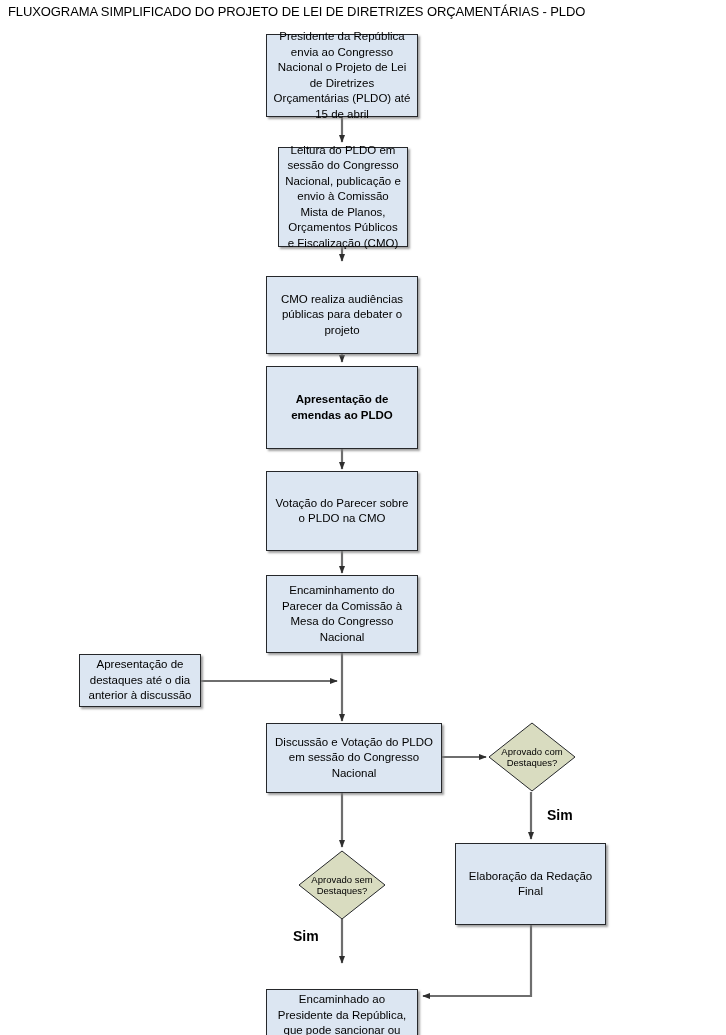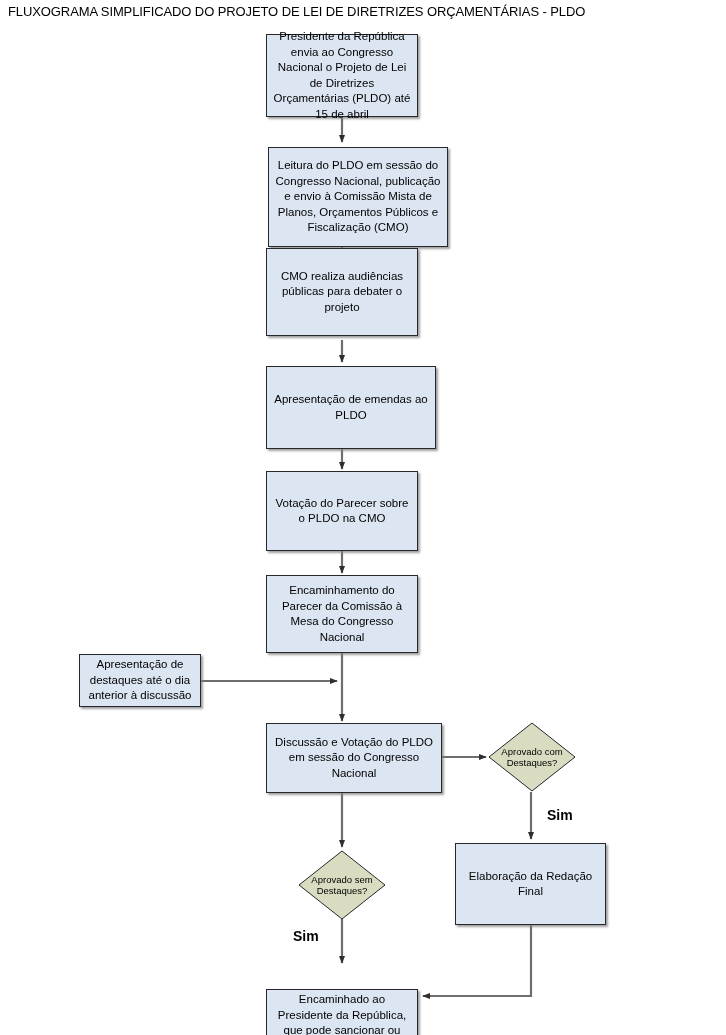--- a/index.html
+++ b/index.html
@@ -117,29 +117,29 @@
       <line x1="342" y1="919" x2="342" y2="963" marker-end="url(#arrow)"></line>
 
       <path d="M531,925 L531,996 L423,996" marker-end="url(#arrow)"></path>
     </g>
   </svg>
 
   <div class="node process" style="left:266px; top:34px; width:152px; height:83px;">
     <span class="txt">Presidente da República envia ao Congresso Nacional o Projeto de Lei de Diretrizes Orçamentárias (PLDO) até 15 de abril</span>
   </div>
 
-  <div class="node process" style="left:268px; top:147px; width:180px; height:100px;">
+  <div class="node process" style="left:278px; top:147px; width:130px; height:100px;">
     <span class="txt">Leitura do PLDO em sessão do Congresso Nacional, publicação e envio à Comissão Mista de Planos, Orçamentos Públicos e Fiscalização (CMO)</span>
   </div>
 
-  <div class="node process" style="left:266px; top:248px; width:152px; height:88px;">
+  <div class="node process" style="left:266px; top:276px; width:152px; height:78px;">
     <span class="txt">CMO realiza audiências públicas para debater o projeto</span>
   </div>
 
-  <div class="node process" style="left:266px; top:366px; width:170px; height:83px;">
+  <div class="node process" style="left:266px; top:366px; width:152px; height:83px;font-weight:bold;">
     <span class="txt">Apresentação de emendas ao PLDO</span>
   </div>
 
   <div class="node process" style="left:266px; top:471px; width:152px; height:80px;">
     <span class="txt">Votação do Parecer sobre o PLDO na CMO</span>
   </div>
 
   <div class="node process" style="left:266px; top:575px; width:152px; height:78px;">
     <span class="txt">Encaminhamento do Parecer da Comissão à Mesa do Congresso Nacional</span>
   </div>

